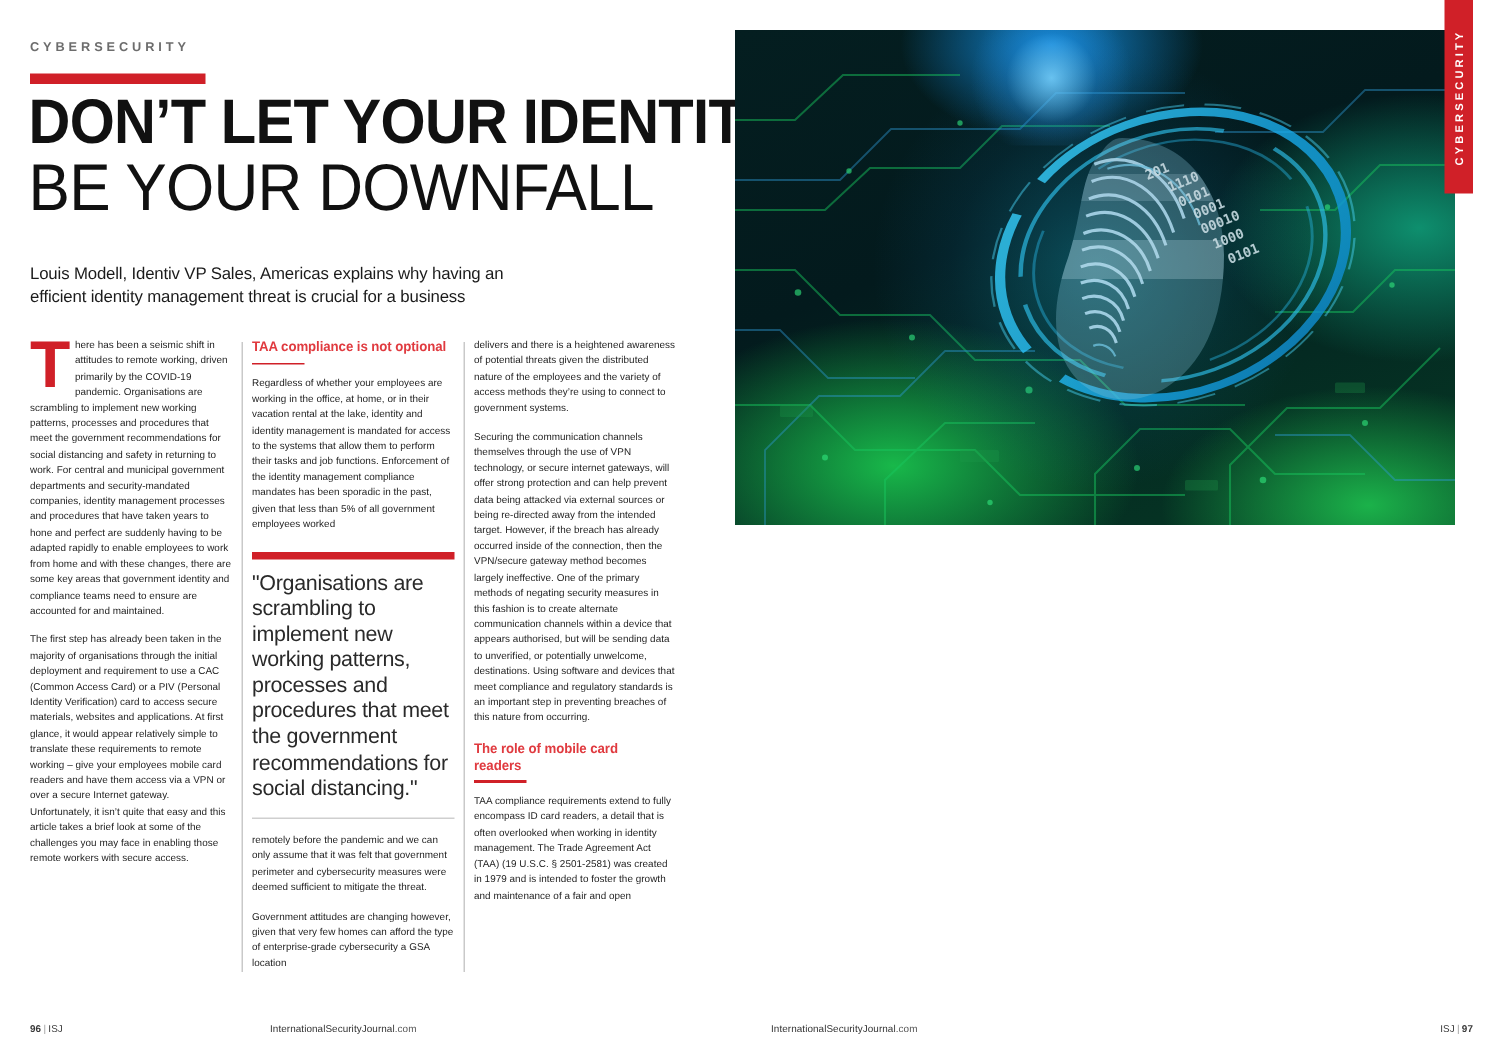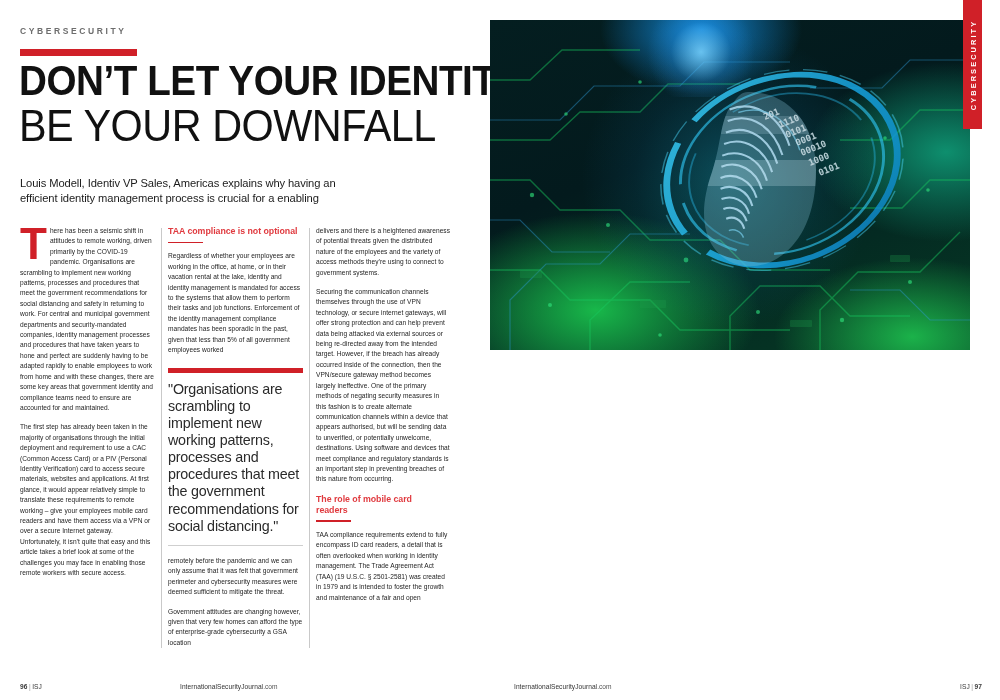--- a/index.html
+++ b/index.html
@@ -276,21 +276,21 @@
   <div class="page page-left">
 
     <div class="kicker">CYBERSECURITY</div>
     <div class="kicker-rule"></div>
 
     <div class="headline">
       <div class="line1">DON’T LET YOUR IDENTITY</div>
       <div class="line2">BE YOUR DOWNFALL</div>
     </div>
 
-    <div class="standfirst">Louis Modell, Identiv VP Sales, Americas explains why having an efficient identity management process is crucial for a enabling</div>
+    <div class="standfirst">Louis Modell, Identiv VP Sales, Americas explains why having an efficient identity management threat is crucial for a business</div>
 
     <div class="cols">
 
       <div class="col">
         <p class="dropcap-para"><span class="dropcap">T</span><span>here has been a seismic shift in attitudes to remote working, driven primarily by the COVID-19 pandemic. Organisations are scrambling to implement new working patterns, processes and procedures that meet the government recommendations for social distancing and safety in returning to work. For central and municipal government departments and security-mandated companies, identity management processes and procedures that have taken years to hone and perfect are suddenly having to be adapted rapidly to enable employees to work from home and with these changes, there are some key areas that government identity and compliance teams need to ensure are accounted for and maintained.</span></p>
         <p>The first step has already been taken in the majority of organisations through the initial deployment and requirement to use a CAC (Common Access Card) or a PIV (Personal Identity Verification) card to access secure materials, websites and applications. At first glance, it would appear relatively simple to translate these requirements to remote working – give your employees mobile card readers and have them access via a VPN or over a secure Internet gateway. Unfortunately, it isn’t quite that easy and this article takes a brief look at some of the challenges you may face in enabling those remote workers with secure access.</p>
       </div>
 
       <div class="col">
         <div class="col-rule"></div>

